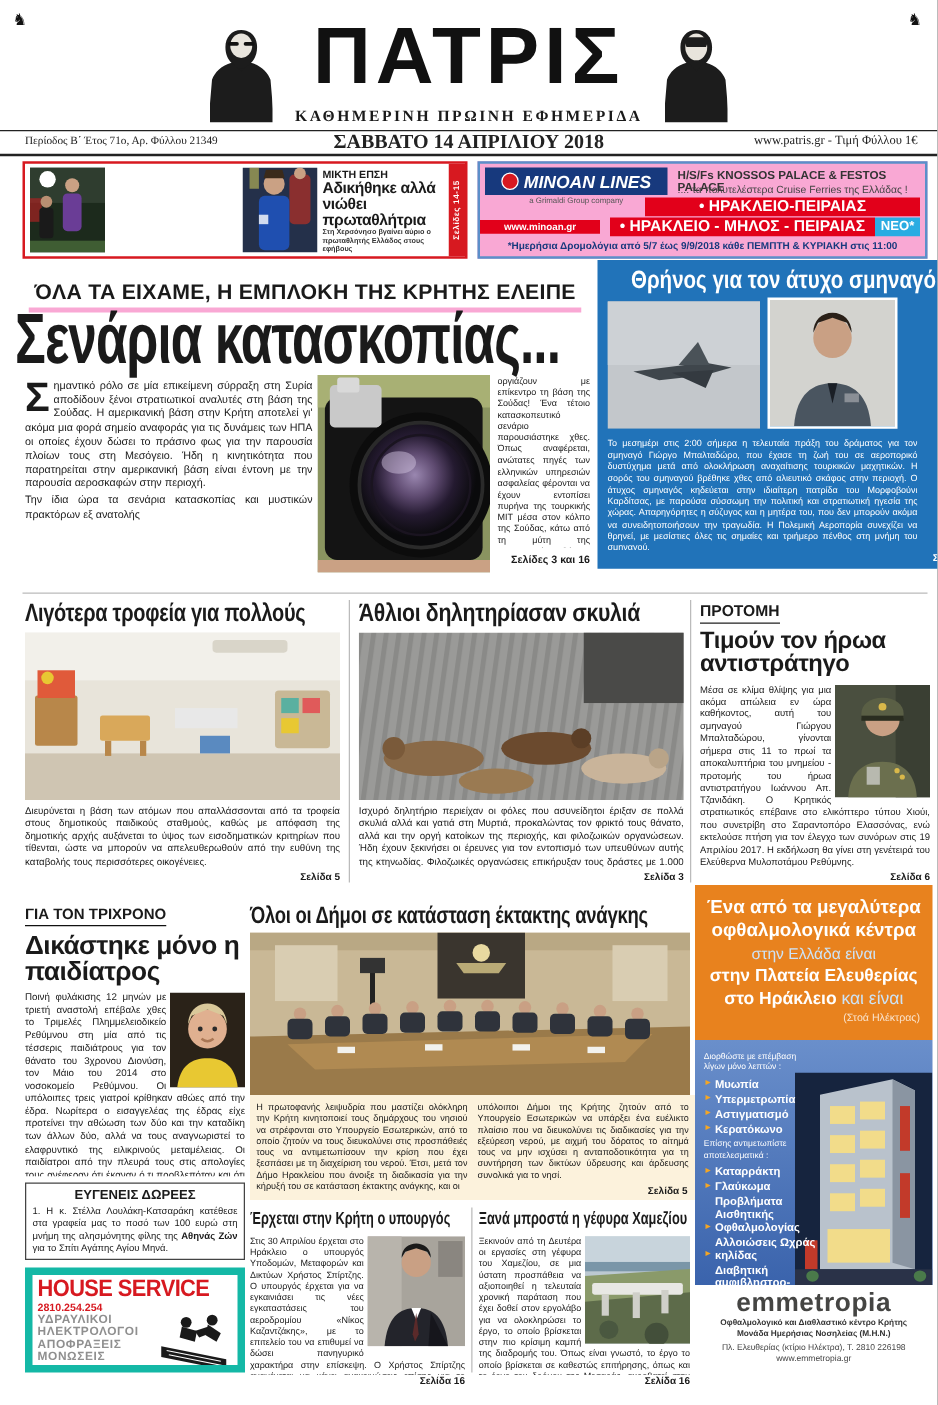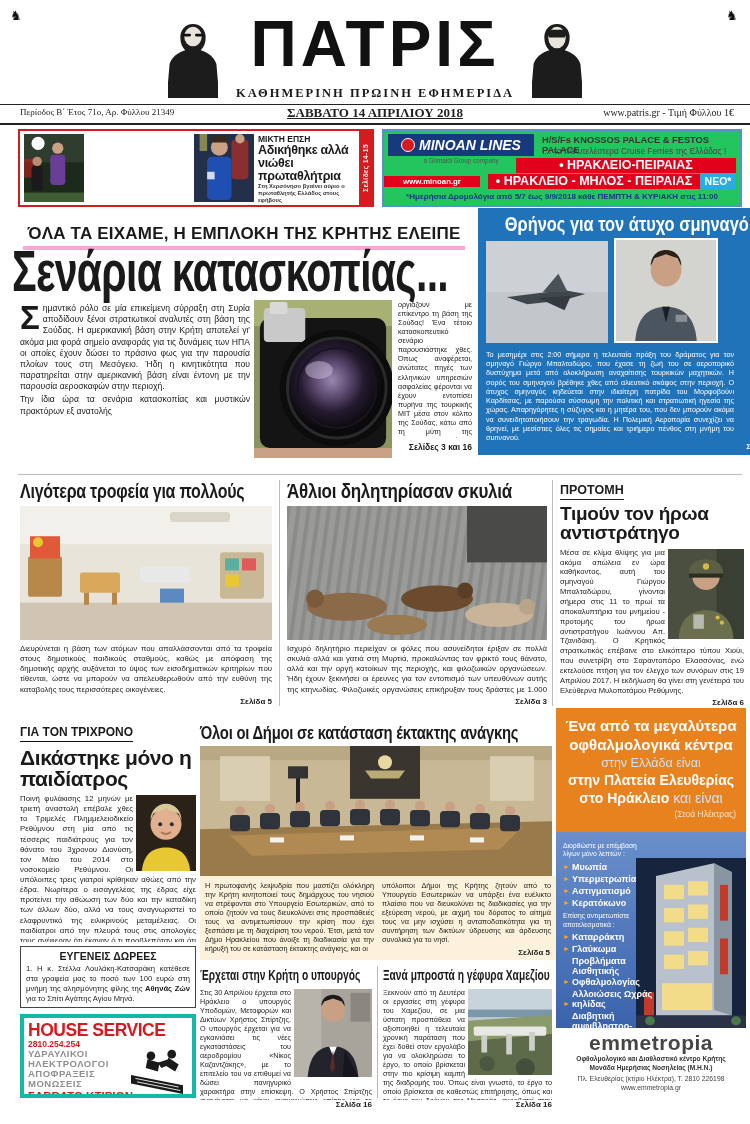--- a/index.html
+++ b/index.html
@@ -24,21 +24,21 @@
   #sports{left:18px;top:129px;width:356px;height:78px;border:2px solid #d71920;display:flex;padding:0;box-sizing:border-box;}
   .teaser{flex:1;display:flex;gap:4px;padding:3px 2px 3px 4px;min-width:0;}
   .tphoto{width:60px;height:68px;flex:0 0 auto;}
   .tk{font-size:8.5px;font-weight:bold;}
   .th{font-size:12.5px;font-weight:bold;line-height:1.02;letter-spacing:-.3px;}
   .ts{font-size:5.8px;font-weight:bold;color:#333;line-height:1.15;margin-top:1px;}
   #sports-strip{position:absolute;right:0;top:0;bottom:0;width:13px;background:#d71920;color:#fff;
     display:flex;align-items:center;justify-content:center;}
   #sports-strip span{writing-mode:vertical-rl;transform:rotate(180deg);font-size:6.5px;font-weight:bold;letter-spacing:.5px;}
   
-  #minoan{left:382px;top:129px;width:360px;height:78px;border:2px solid #5b8fc9;box-sizing:border-box;background:#22c55e;}
+  #minoan{left:382px;top:129px;width:360px;height:78px;border:2px solid #5b8fc9;box-sizing:border-box;background:#f9a8d4;}
   #mn-logo{position:absolute;left:4px;top:3px;width:146px;height:22px;background:#17397d;color:#fff;
     font-weight:bold;font-style:italic;font-size:14px;display:flex;align-items:center;justify-content:center;gap:4px;}
   #mn-logo .dot{width:12px;height:12px;border-radius:50%;background:#d71920;display:inline-block;border:1px solid #fff;}
   #mn-logosub{position:absolute;left:4px;top:26px;width:146px;text-align:center;font-size:6.3px;color:#555;}
   #mn-ships{position:absolute;left:158px;top:4px;width:196px;font-size:9.3px;font-weight:bold;color:#333;}
   #mn-tag{position:absolute;left:158px;top:15px;width:196px;font-size:8.3px;color:#444;}
   .mn-band{background:#e2001a;color:#fff;font-weight:bold;text-align:center;}
   #mn-r1{position:absolute;right:4px;top:27px;width:220px;height:15px;font-size:12.5px;line-height:15px;}
   #mn-site{position:absolute;left:0px;top:45px;width:96px;height:11px;font-size:7.8px;line-height:11px;}
   #mn-r2w{position:absolute;left:104px;top:43px;right:4px;height:15px;display:flex;}
@@ -89,21 +89,21 @@
   #em-white{position:absolute;left:0;top:320px;width:190px;height:64px;background:#fff;text-align:center;padding-top:4px;box-sizing:border-box;}
   #em-logo{font-size:21px;font-weight:bold;color:#454543;letter-spacing:.5px;line-height:1;}
   .em-s{font-size:6.6px;font-weight:bold;color:#333;line-height:1.3;}
   .em-a{font-size:6.8px;color:#444;line-height:1.35;}
   
   #ped-kick{display:inline-block;font-size:12px;font-weight:bold;border-bottom:1.5px solid #111;padding-bottom:2px;}
   #ped-h{font-size:21px;font-weight:bold;line-height:1.0;letter-spacing:-.4px;}
   #don{left:20px;top:946px;width:176px;height:62px;border:1px solid #444;box-sizing:border-box;padding:3px 5px;}
   #don-t{text-align:center;font-size:10.5px;font-weight:bold;margin-bottom:2px;}
   #don-b{font-size:7.6px;line-height:1.3;}
-  #house{left:20px;top:1014px;width:176px;height:84px;border:4px solid #14b8a6;box-sizing:border-box;padding:2px 4px;overflow:hidden;}
+  #house{left:20px;top:1014px;width:176px;height:84px;border:6px solid #14b8a6;box-sizing:border-box;padding:2px 4px;overflow:hidden;}
   #hs-t{color:#d71920;font-weight:bold;font-size:19px;letter-spacing:-.5px;white-space:nowrap;transform:scaleX(.92);transform-origin:0 50%;display:inline-block;line-height:1;}
   #hs-ph{color:#d71920;font-weight:bold;font-size:8.5px;line-height:1;}
   .hs-s{color:#8f8f8f;font-weight:bold;font-size:9.5px;line-height:1.08;letter-spacing:.5px;}
   #hs-f{color:#d71920;font-weight:bold;font-size:11.5px;line-height:1.1;}
   #hs-worker{position:absolute;right:2px;top:24px;width:66px;height:52px;}
   
   #may-h span{font-size:19px;font-weight:bold;letter-spacing:-.3px;transform:scaleX(.78);}
   #may-cream{left:200px;top:876px;width:356px;height:84px;background:#fcf2dc;box-sizing:border-box;padding:5px 5px;display:flex;gap:8px;}
   .may-col{flex:1;font-size:7.3px;line-height:1.24;overflow:hidden;}
   #may-pg{position:absolute;right:6px;bottom:3px;}
@@ -134,21 +134,21 @@
         <path fill="#1c1c1c" d="M14 10h22l-3 8H17z"></path>
         <path fill="#1c1c1c" d="M18 30h14l-7 8z"></path>
       </svg>
   </div>
 
   <h1 id="mast-title" class="abs">ΠΑΤΡΙΣ</h1>
   <div id="mast-sub" class="abs serif">ΚΑΘΗΜΕΡΙΝΗ ΠΡΩΙΝΗ ΕΦΗΜΕΡΙΔΑ</div>
 
   <div class="abs rule1"></div>
   <div class="abs dl serif" style="left:20px;">Περίοδος Β΄ Έτος 71ο, Αρ. Φύλλου 21349</div>
-  <div class="abs dl serif" style="left:0;width:750px;text-align:center;font-weight:bold;font-size:13px;top:105px;text-decoration:underline;">ΣΑΒΒΑΤΟ 14 ΑΠΡΙΛΙΟΥ 2018</div>
+  <div class="abs dl serif" style="left:0;width:750px;text-align:center;font-weight:bold;font-size:16px;top:105px;">ΣΑΒΒΑΤΟ 14 ΑΠΡΙΛΙΟΥ 2018</div>
   <div class="abs dl serif" style="right:16px;font-size:10px;">www.patris.gr - Τιμή Φύλλου 1€</div>
   <div class="abs rule2"></div>
 
   <div id="sports" class="abs" style="position:absolute;">
     <div class="teaser">
       <div class="tphoto">
         <svg width="60" height="68" viewBox="0 0 64 72" preserveAspectRatio="none">
             <rect width="64" height="72" fill="#1c2a1c"></rect>
             <rect width="64" height="30" fill="#2f3d2f"></rect>
             <rect x="0" y="26" width="10" height="20" fill="#a82222" opacity=".7"></rect>

